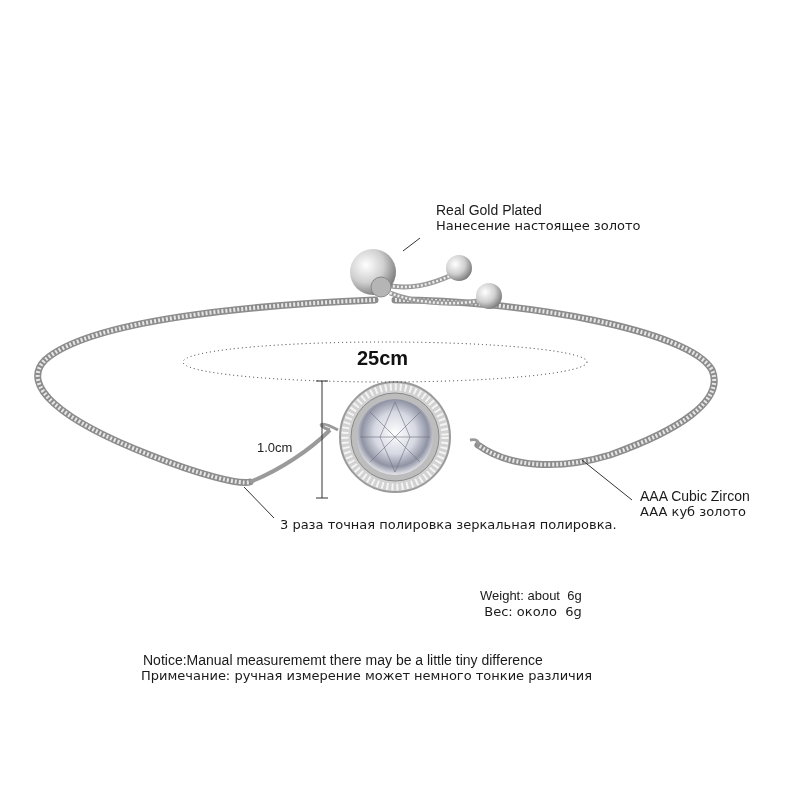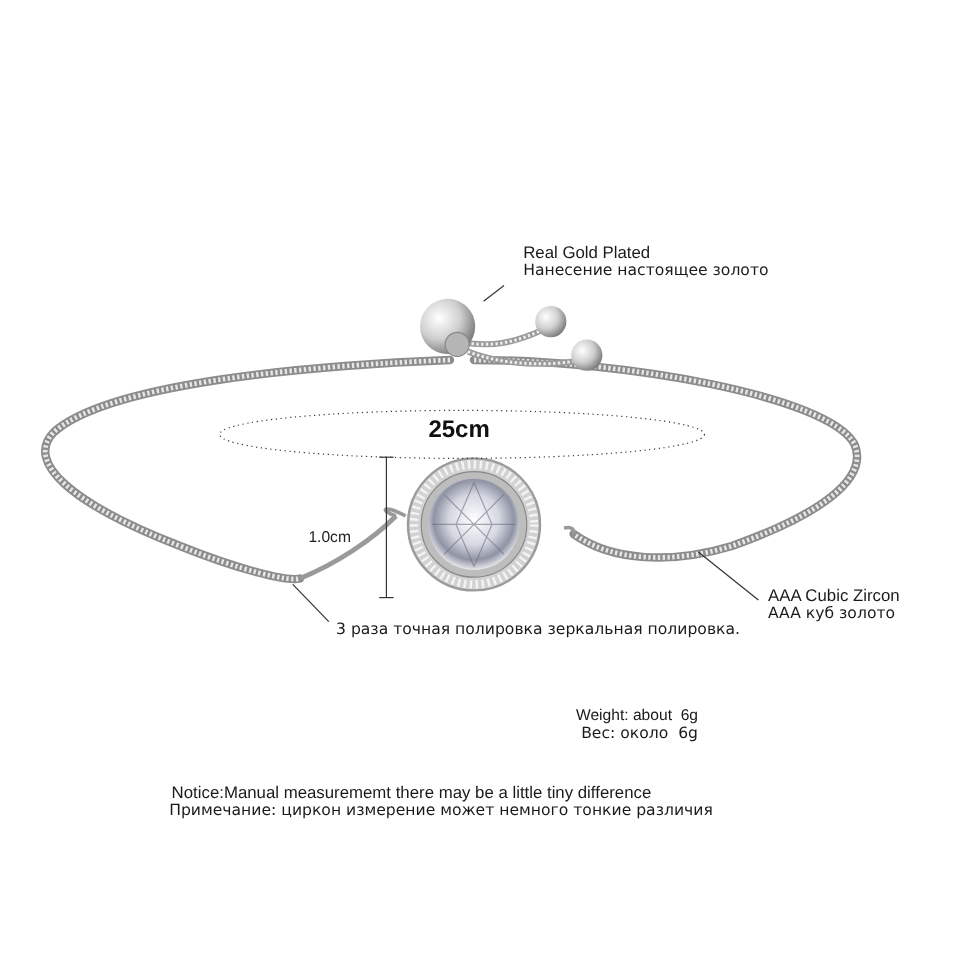--- a/index.html
+++ b/index.html
@@ -96,15 +96,15 @@
     <div class="ru">AAA куб золото</div>
   </div>
 
   <div class="lbl" style="left:480px; top:588px; font-size:13px;">
     <div style="white-space:pre;">Weight: about  6g</div>
     <div class="ru" style="white-space:pre;text-align:right;">Вес: около  6g</div>
   </div>
 
   <div class="lbl" style="left:124px; top:652px;margin-left:19px;">
     <div>Notice:Manual measurememt there may be a little tiny difference</div>
-    <div class="ru" style="margin-left:-2px;">Примечание: циркон измерение может немного тонкие различия</div>
+    <div class="ru" style="margin-left:-2px;">Примечание: ручная измерение может немного тонкие различия</div>
   </div>
 </div>
 
 </body></html>

